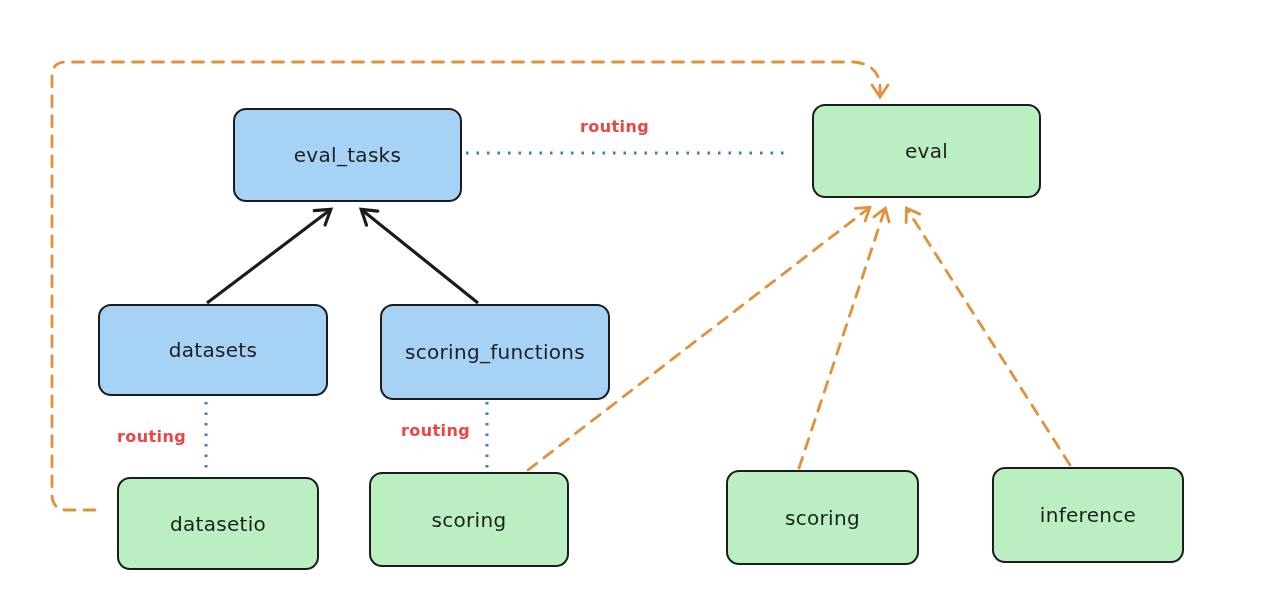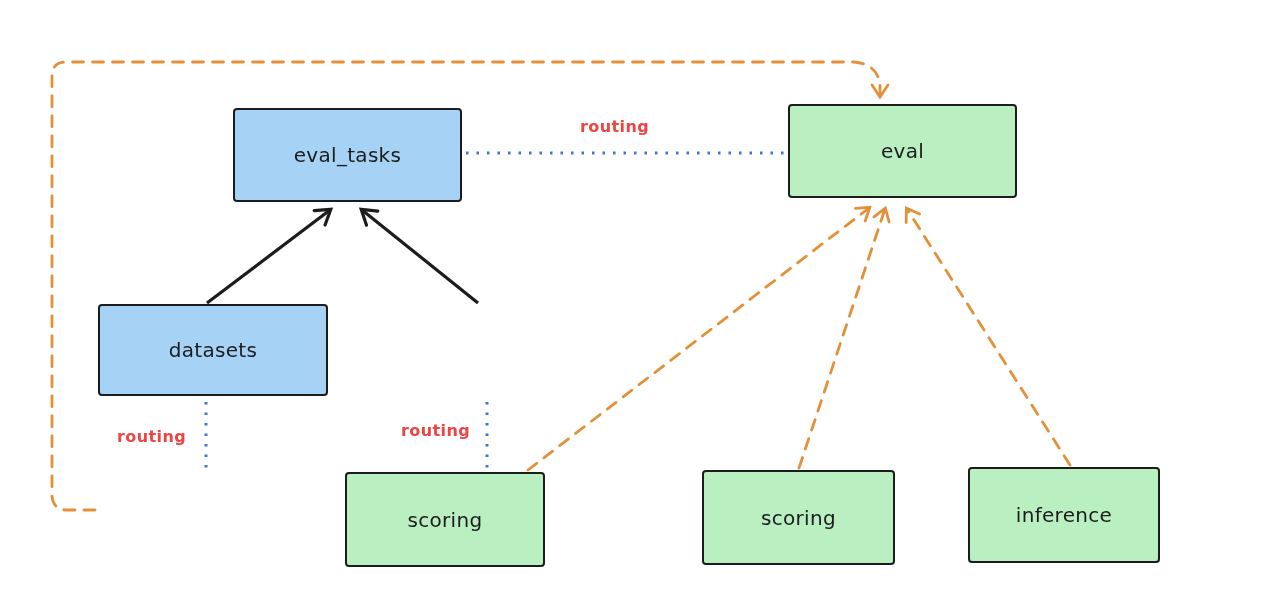--- a/index.html
+++ b/index.html
@@ -18,30 +18,30 @@
   .edges-layer {
     position: absolute;
     left: 0; top: 0;
     width: 1280px;
     height: 596px;
   }
   .node {
     position: absolute;
     box-sizing: border-box;
     border: 2.8px solid #1c1c1c;
-    border-radius: 4px;
+    border-radius: 13px;
     display: flex;
     align-items: center;
     justify-content: center;
     font-size: 20px;
     letter-spacing: 0.3px;
     color: #1c1c1c;
   }
   .node-blue  { background: #a6d3f5; }
-  .node-green { background: #b9efc1; }
+  .node-green { background: #b9efc1; margin-left: 24px; }
   .edge-label {
     position: absolute;
     color: #ef4444;
     font-size: 16px;
     font-weight: 600;
     letter-spacing: 0.4px;
     white-space: nowrap;
   }
   .solid-black  { stroke: #1c1c1c; stroke-width: 3.2; fill: none; }
   .dotted-blue  { stroke: #3c79cc; stroke-width: 3;   fill: none; stroke-dasharray: 2.5 8; }
@@ -80,21 +80,27 @@
   </div>
 
   <div class="node node-green" style="left:788px; top:104px; width:229px; height:94px;">
     <span>eval</span>
   </div>
 
   <div class="node node-blue" style="left:98px; top:304px; width:230px; height:92px;">
     <span>datasets</span>
   </div>
 
+  <div class="node node-blue" style="left:380px; top:304px; width:230px; height:96px;">
+    <span>scoring_functions</span>
+  </div>
 
+  <div class="node node-green" style="left:93px; top:477px; width:202px; height:93px;">
+    <span>datasetio</span>
+  </div>
 
   <div class="node node-green" style="left:345px; top:472px; width:200px; height:95px;">
     <span>scoring</span>
   </div>
 
   <div class="node node-green" style="left:702px; top:470px; width:193px; height:95px;">
     <span>scoring</span>
   </div>
 
   <div class="node node-green" style="left:968px; top:467px; width:192px; height:96px;">

